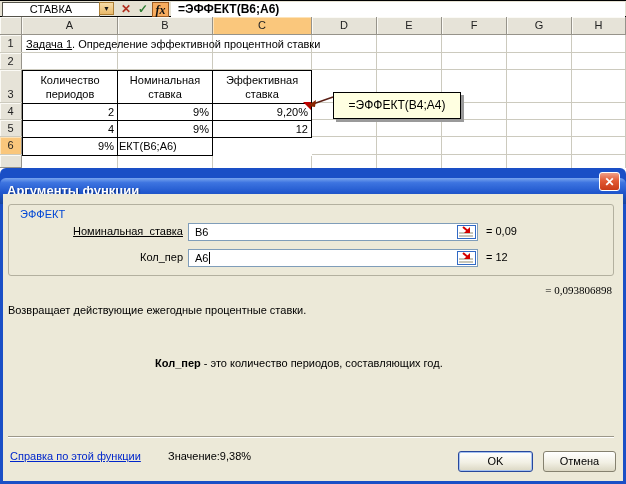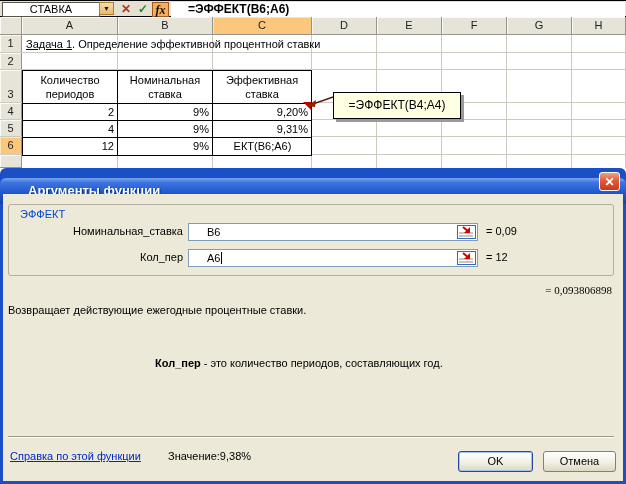--- a/index.html
+++ b/index.html
@@ -7,55 +7,55 @@
   #stage{position:relative;width:626px;height:484px;background:#fff;font-size:11px;color:#000;}
 
   
   .fbar{position:absolute;left:0;top:0;width:626px;height:17px;background:#E5E1D2;border-top:1px solid #000;border-bottom:1px solid #000;box-sizing:border-box;}
   .namebox{position:absolute;left:2px;top:1px;width:96px;height:13px;background:#fff;border:1px solid #55534A;text-align:center;line-height:13px;font-size:11px;}
   .nb-drop{position:absolute;left:99px;top:1px;width:15px;height:13px;background:linear-gradient(180deg,#F7DCA8,#E8B96A);border:1px solid #AD7F35;box-sizing:border-box;text-align:center;line-height:11px;font-size:7px;color:#1a1a1a;cursor:pointer;}
   .fb-btn{position:absolute;top:0;height:16px;width:16px;text-align:center;line-height:16px;font-weight:bold;font-size:12px;cursor:pointer;}
   .fb-cancel{left:118px;color:#B23121;}
   .fb-enter{left:135px;color:#2E7D32;}
   .fb-fx{left:152px;width:17px;height:15px;top:1px;line-height:14px;background:#F8AC5E;border:1px solid #9C5A1F;box-sizing:border-box;font-family:"Liberation Serif",serif;font-style:italic;font-size:12px;color:#111;}
-  .fb-formula{position:absolute;left:171px;top:1px;width:454px;height:15px;background:#fff;line-height:15px;font-weight:bold;font-size:12px;padding-left:17px;box-sizing:border-box;white-space:nowrap;}
+  .fb-formula{position:absolute;left:171px;top:1px;width:454px;height:15px;background:#fff;line-height:15px;font-weight:bold;font-size:12px;padding-left:7px;box-sizing:border-box;white-space:nowrap;}
 
   
   .hdr{position:absolute;background:#E6E3D8;border-right:1px solid #96938A;border-bottom:1px solid #96938A;box-shadow:inset 1px 1px 0 #FBFAF5;box-sizing:border-box;text-align:center;font-size:11px;color:#222;cursor:pointer;}
   .hdr.sel{background:#FAC77C;box-shadow:inset 1px 1px 0 #FDE3B8;}
   .colhdr{top:17px;height:18px;line-height:17px;}
   .rowhdr{left:0;width:22px;line-height:16px;}
 
   
   .vline{position:absolute;top:35px;height:133px;width:1px;background:#CCCABE;}
   .hline{position:absolute;left:0;width:626px;height:1px;background:#CCCABE;}
 
   
   .celltxt{position:absolute;font-size:11px;white-space:nowrap;}
   .xl-table{position:absolute;left:22px;top:70px;display:grid;grid-template-columns:95px 95px 99px;grid-template-rows:33px 17px 17px 18px;border-top:1px solid #000;border-left:1px solid #000;background:#fff;}
   .xl-table .tc{border-right:1px solid #000;border-bottom:1px solid #000;box-sizing:border-box;overflow:hidden;cursor:cell;}
   .tc.head{text-align:center;line-height:14px;padding-top:2px;font-size:11px;}
   .tc.num{text-align:right;line-height:16px;padding-right:3px;font-size:11px;}
-  .tc.edit{text-align:center;line-height:16px;padding-left:1px;font-size:11px;white-space:nowrap;}
+  .tc.edit{text-align:left;line-height:16px;padding-left:1px;font-size:11px;white-space:nowrap;}
 
   .cmt-triangle{position:absolute;left:303px;top:102px;width:0;height:0;border-top:8px solid #C00000;border-left:8px solid transparent;}
   .tooltip{position:absolute;left:333px;top:92px;width:126px;height:25px;background:#FFFFE1;border:1px solid #000;box-shadow:3px 3px 0 #9A9A9A;line-height:25px;text-align:center;font-size:12px;}
   .cmt-arrow{position:absolute;left:305px;top:93px;}
 
   
   .dialog{position:absolute;left:0;top:168px;width:626px;height:316px;background:#1A4FC6;border-radius:6px 6px 0 0;}
-  .dlg-title{position:absolute;left:0;top:10px;width:626px;height:26px;border-radius:6px 6px 0 0;background:linear-gradient(180deg,#79A5EE 0%,#3D74E0 18%,#2158CE 55%,#15449F 100%);color:#fff;font-weight:bold;font-size:13px;line-height:26px;padding-left:28px;box-sizing:border-box;text-shadow:1px 1px 1px #0A2C7C;cursor:default;}
+  .dlg-title{position:absolute;left:0;top:10px;width:626px;height:26px;border-radius:6px 6px 0 0;background:linear-gradient(180deg,#79A5EE 0%,#3D74E0 18%,#2158CE 55%,#15449F 100%);color:#fff;font-weight:bold;font-size:13px;line-height:26px;padding-left:7px;box-sizing:border-box;text-shadow:1px 1px 1px #0A2C7C;cursor:default;}
   .dlg-close{position:absolute;right:6px;top:4px;width:21px;height:19px;border:1px solid #fff;border-radius:3px;background:linear-gradient(180deg,#F0A088 0%,#E25A35 45%,#C93A17 100%);color:#fff;font-weight:bold;font-size:12px;line-height:18px;text-align:center;box-sizing:border-box;cursor:pointer;}
   .dlg-body{position:absolute;left:3px;top:26px;width:620px;height:287px;background:#ECE9D8;}
 
   .groupbox{position:absolute;left:5px;top:10px;width:606px;height:72px;border:1px solid #B3B09F;border-radius:3px;box-sizing:border-box;}
   .grouplabel{position:absolute;left:13px;top:14px;background:#ECE9D8;padding:0 4px;color:#0046D5;font-size:11px;}
 
   .fld-label{position:absolute;width:175px;text-align:right;font-size:11px;}
-  .fld-input{position:absolute;left:185px;width:290px;height:18px;background:#fff;border:1px solid #7F9DB9;box-sizing:border-box;line-height:16px;font-size:11px;padding-left:18px;cursor:text;}
+  .fld-input{position:absolute;left:185px;width:290px;height:18px;background:#fff;border:1px solid #7F9DB9;box-sizing:border-box;line-height:16px;font-size:11px;padding-left:6px;cursor:text;}
   .caret{display:inline-block;width:1px;height:12px;background:#000;vertical-align:-2px;margin-left:1px;}
   .range-btn{position:absolute;top:1px;right:1px;width:19px;height:14px;background:#fff;border:1px solid #316AC5;box-sizing:border-box;cursor:pointer;}
   .fld-result{position:absolute;left:483px;font-size:11px;white-space:nowrap;}
 
   .dlg-result{position:absolute;left:300px;top:90px;width:309px;text-align:right;font-size:11px;font-family:Liberation Serif, serif;}
   .dlg-desc{position:absolute;left:5px;top:110px;font-size:11px;}
   .dlg-arghelp{position:absolute;left:152px;top:163px;font-size:11px;}
   .dlg-sep{position:absolute;left:5px;top:242px;width:606px;height:0;border-top:1px solid #9C9889;border-bottom:1px solid #fff;}
   .dlg-link{position:absolute;left:7px;top:256px;font-size:11px;color:#0026CB;text-decoration:underline;cursor:pointer;}
   .dlg-value{position:absolute;left:165px;top:256px;font-size:11px;}
@@ -116,42 +116,41 @@
 
   <div class="xl-table">
     <div class="tc head">Количество периодов</div>
     <div class="tc head">Номинальная ставка</div>
     <div class="tc head">Эффективная ставка</div>
     <div class="tc num">2</div>
     <div class="tc num">9%</div>
     <div class="tc num">9,20%</div>
     <div class="tc num">4</div>
     <div class="tc num">9%</div>
-    <div class="tc num">9,31%</div>
     <div class="tc num">12</div>
     <div class="tc num">9%</div>
     <div class="tc edit">ЕКТ(B6;A6)</div>
   </div>
 
   <div class="cmt-triangle"></div>
   <svg class="cmt-arrow" width="32" height="16">
     <line x1="28" y1="4" x2="8" y2="11" stroke="#5A1F14" stroke-width="1.5"></line>
     <polygon points="2,13 11,7 10,14" fill="#8B2500"></polygon>
   </svg>
   <div class="tooltip">=ЭФФЕКТ(B4;A4)</div>
 
   <div class="dialog">
     <div class="dlg-title">Аргументы функции</div>
     <div class="dlg-close">✕</div>
     <div class="dlg-body">
 
       <div class="groupbox"></div>
       <div class="grouplabel">ЭФФЕКТ</div>
 
-      <div class="fld-label" style="left:5px;top:31px;">Номинальная_ставка</div>
+      <div class="fld-label" style="left:5px;top:31px;text-decoration:underline;">Номинальная_ставка</div>
       <div class="fld-input" style="top:29px;">
         <span>B6</span>
         <div class="range-btn">
           <svg width="17" height="12">
               <rect x="1" y="6" width="14" height="2" fill="#C8C6B8"></rect>
               <rect x="1" y="9" width="14" height="2" fill="#C8C6B8"></rect>
               <polygon points="12,1 12,7 6,7" fill="#D40000"></polygon>
               <line x1="11" y1="6" x2="5" y2="1" stroke="#D40000" stroke-width="2"></line>
             </svg>
         </div>

